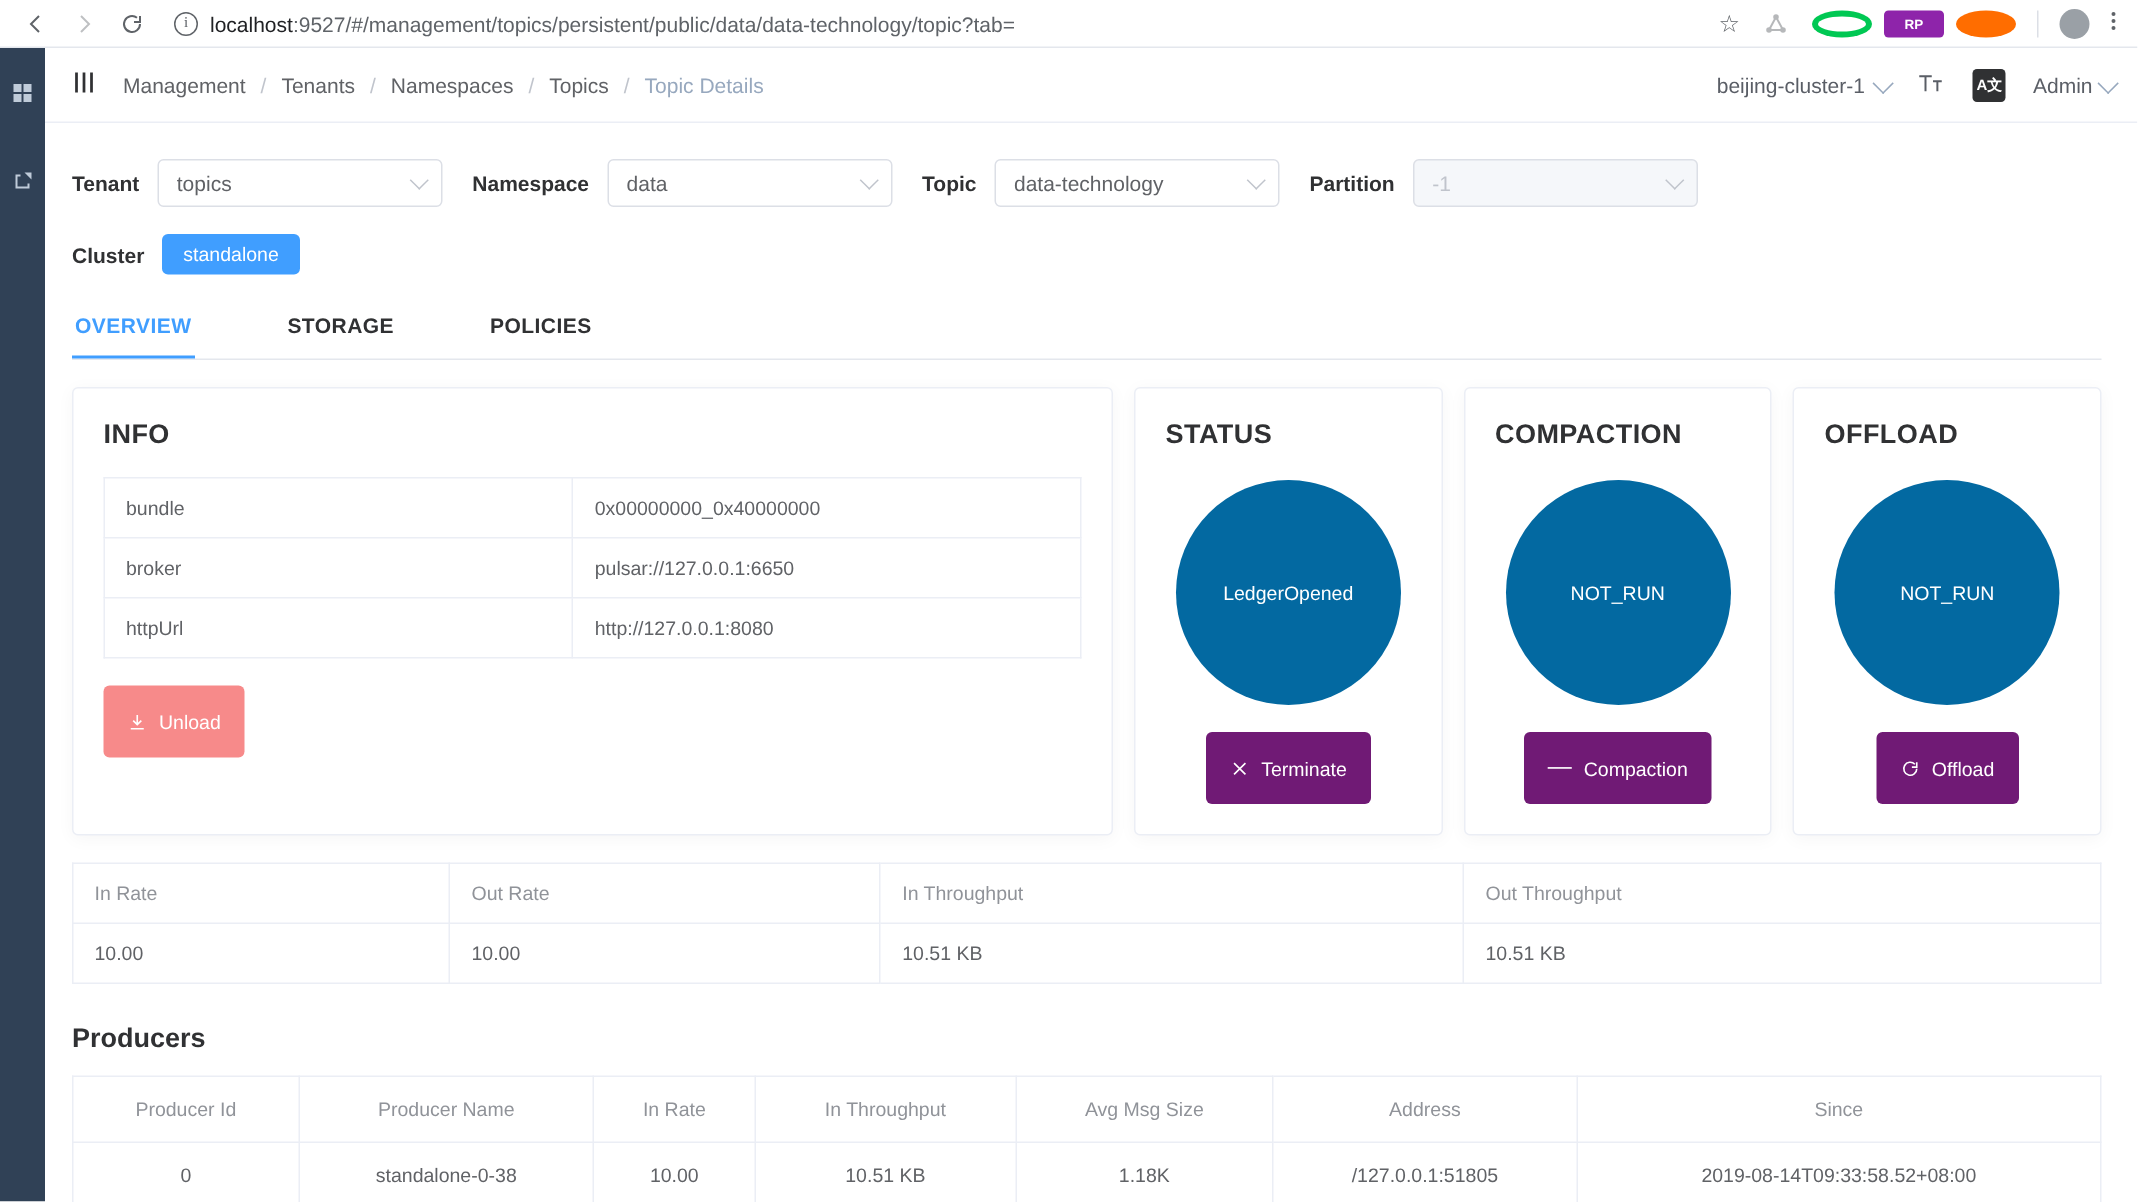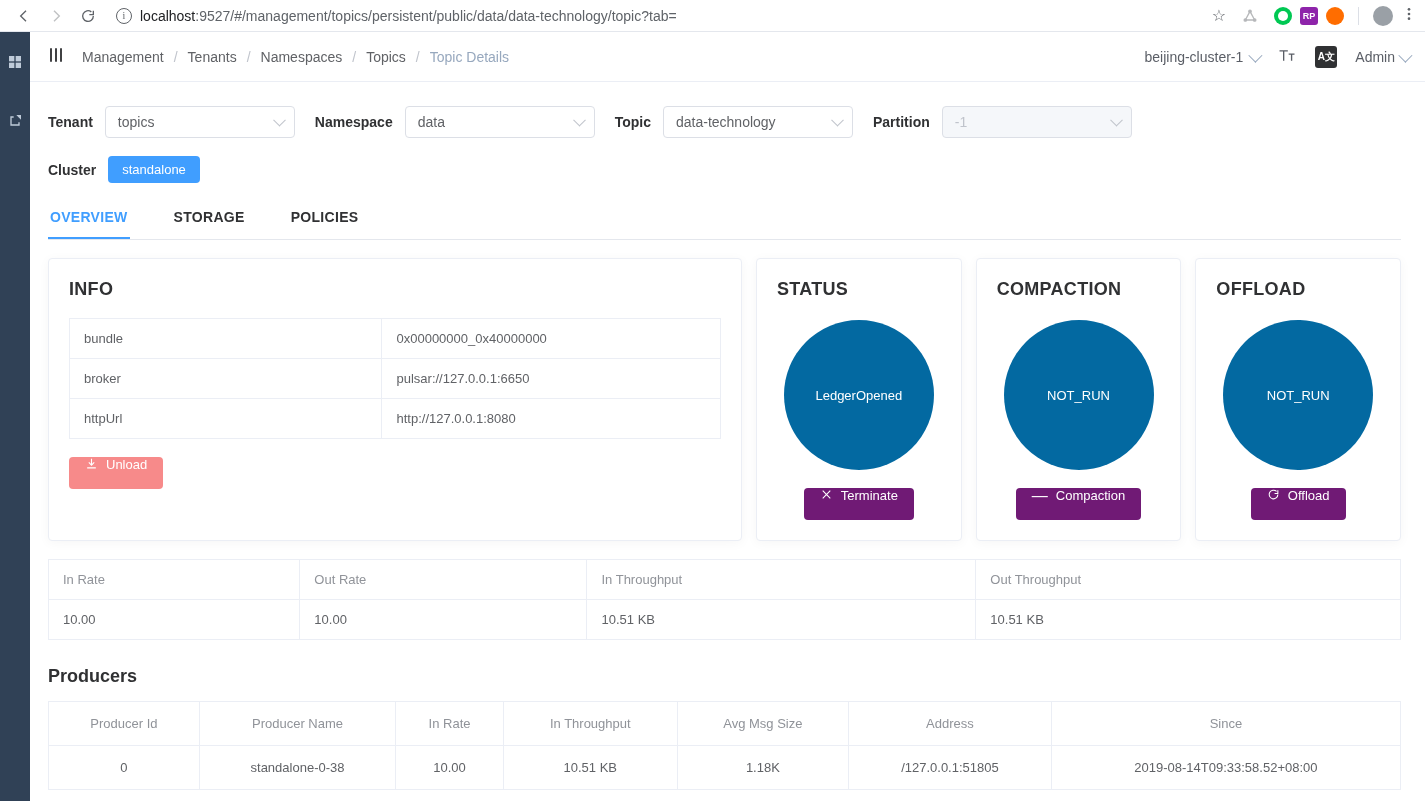--- a/index.html
+++ b/index.html
@@ -7,21 +7,21 @@
 
   
   .browser-chrome { display:flex; align-items:center; height:32px; border-bottom:1px solid #e4e7ed; padding:0 8px; background:#fff; }
   .chrome-icon { display:flex; align-items:center; justify-content:center; width:24px; height:24px; color:#5f6368; margin:0 4px; }
   .chrome-icon svg { width:16px; height:16px; stroke:#5f6368; stroke-width:2; fill:none; }
   .url-zone { flex:1; display:flex; align-items:center; margin:0 12px; }
   .info-icon { width:16px; height:16px; border:1.5px solid #5f6368; border-radius:50%; display:flex; align-items:center; justify-content:center; font-size:10px; color:#5f6368; margin-right:8px; font-family:"Times New Roman",serif; }
   .url-text { font-size:14px; color:#202124; }
   .url-text .host-dim { color:#5f6368; }
   .chrome-right { display:flex; align-items:center; gap:8px; }
-  .ext-icon { width:18px; height:18px; border-radius:3px; display:inline-block; }
+  .ext-icon { width:40px; height:18px; border-radius:3px; display:inline-block; }
   .ext-g { background:#00c853; border-radius:50%; position:relative; }
   .ext-g::after { content:""; position:absolute; inset:4px; background:#fff; border-radius:50%; }
   .ext-rp { background:#8e24aa; color:#fff; font-size:9px; font-weight:700; display:flex; align-items:center; justify-content:center; }
   .ext-o { background:#ff6d00; border-radius:50%; }
   .chrome-divider { width:1px; height:18px; background:#dcdfe6; margin:0 6px; }
   .chrome-avatar { width:20px; height:20px; border-radius:50%; background:#9aa0a6; }
   .chrome-dots svg{ width:16px; height:16px; fill:#5f6368; }
 
   
   .app { display:flex; height: calc(801px - 32px); }
@@ -47,36 +47,36 @@
   .filter-row { display:flex; align-items:center; gap:20px; flex-wrap:wrap; }
   .filter-item { display:flex; align-items:center; gap:12px; }
   .filter-label { color:#303133; font-weight:600; font-size:14px; }
   .el-select { position:relative; height:32px; min-width:190px; border:1px solid #dcdfe6; border-radius:4px; background:#fff; display:flex; align-items:center; padding:0 28px 0 12px; color:#606266; cursor:pointer; }
   .el-select.disabled { background:#f5f7fa; color:#c0c4cc; cursor:not-allowed; }
   .el-select::after { content:""; position:absolute; right:10px; top:50%; width:8px; height:8px; border-right:1px solid #c0c4cc; border-bottom:1px solid #c0c4cc; transform:translateY(-70%) rotate(45deg); }
 
   .filter-row.second { margin-top:18px; }
   .tag { background:#409eff; color:#fff; padding:6px 14px; border-radius:4px; font-size:13px; display:inline-block; }
 
-  .tabs { display:flex; gap:42px; margin-top:26px; border-bottom:1px solid #e4e7ed; }
+  .tabs { display:flex; gap:60px; margin-top:26px; border-bottom:1px solid #e4e7ed; }
   .tab { padding:0 2px 12px 2px; font-size:14px; font-weight:600; letter-spacing:0.3px; color:#303133; cursor:pointer; border-bottom:2px solid transparent; }
   .tab.active { color:#409eff; border-bottom-color:#409eff; }
 
   .cards-row { display:flex; gap:14px; margin-top:18px; align-items:stretch; }
   .card { border:1px solid #ebeef5; border-radius:4px; box-shadow:0 2px 12px 0 rgba(0,0,0,0.04); padding:20px 20px; background:#fff; display:flex; flex-direction:column; }
   .card.info { flex:0 0 694px; }
   .card.small { flex:1; align-items:center; }
   .card-title { font-size:18px; font-weight:700; color:#303133; letter-spacing:0.3px; }
   .card.small .card-title { align-self:flex-start; }
 
   .info-table { width:100%; border-collapse:collapse; margin-top:18px; }
   .info-table td { border:1px solid #ebeef5; padding:12px 14px; color:#606266; font-size:13px; }
   .info-table td:first-child { width:48%; }
 
-  .btn { display:inline-flex; align-items:flex-start; gap:8px; height:32px; padding:0 16px; border-radius:4px; font-size:13px; cursor:pointer; border:none; color:#fff; }
+  .btn { display:inline-flex; align-items:center; gap:8px; height:48px; padding:0 16px; border-radius:4px; font-size:13px; cursor:pointer; border:none; color:#fff; }
   .btn-danger { background:#f78a8a; }
   .btn-primary-soft { background:#701a75; }
   .btn svg { width:13px; height:13px; stroke:#fff; stroke-width:2; fill:none; }
   .btn-compact-icon { font-size:16px; line-height:1; }
 
   .unload-wrap { margin-top:18px; }
 
   .circle { width:150px; height:150px; border-radius:50%; background:#0369a1; color:#fff; display:flex; align-items:center; justify-content:center; font-size:13px; margin:20px 0 18px 0; }
 
   .stats-table { width:100%; border-collapse:collapse; margin-top:18px; }

